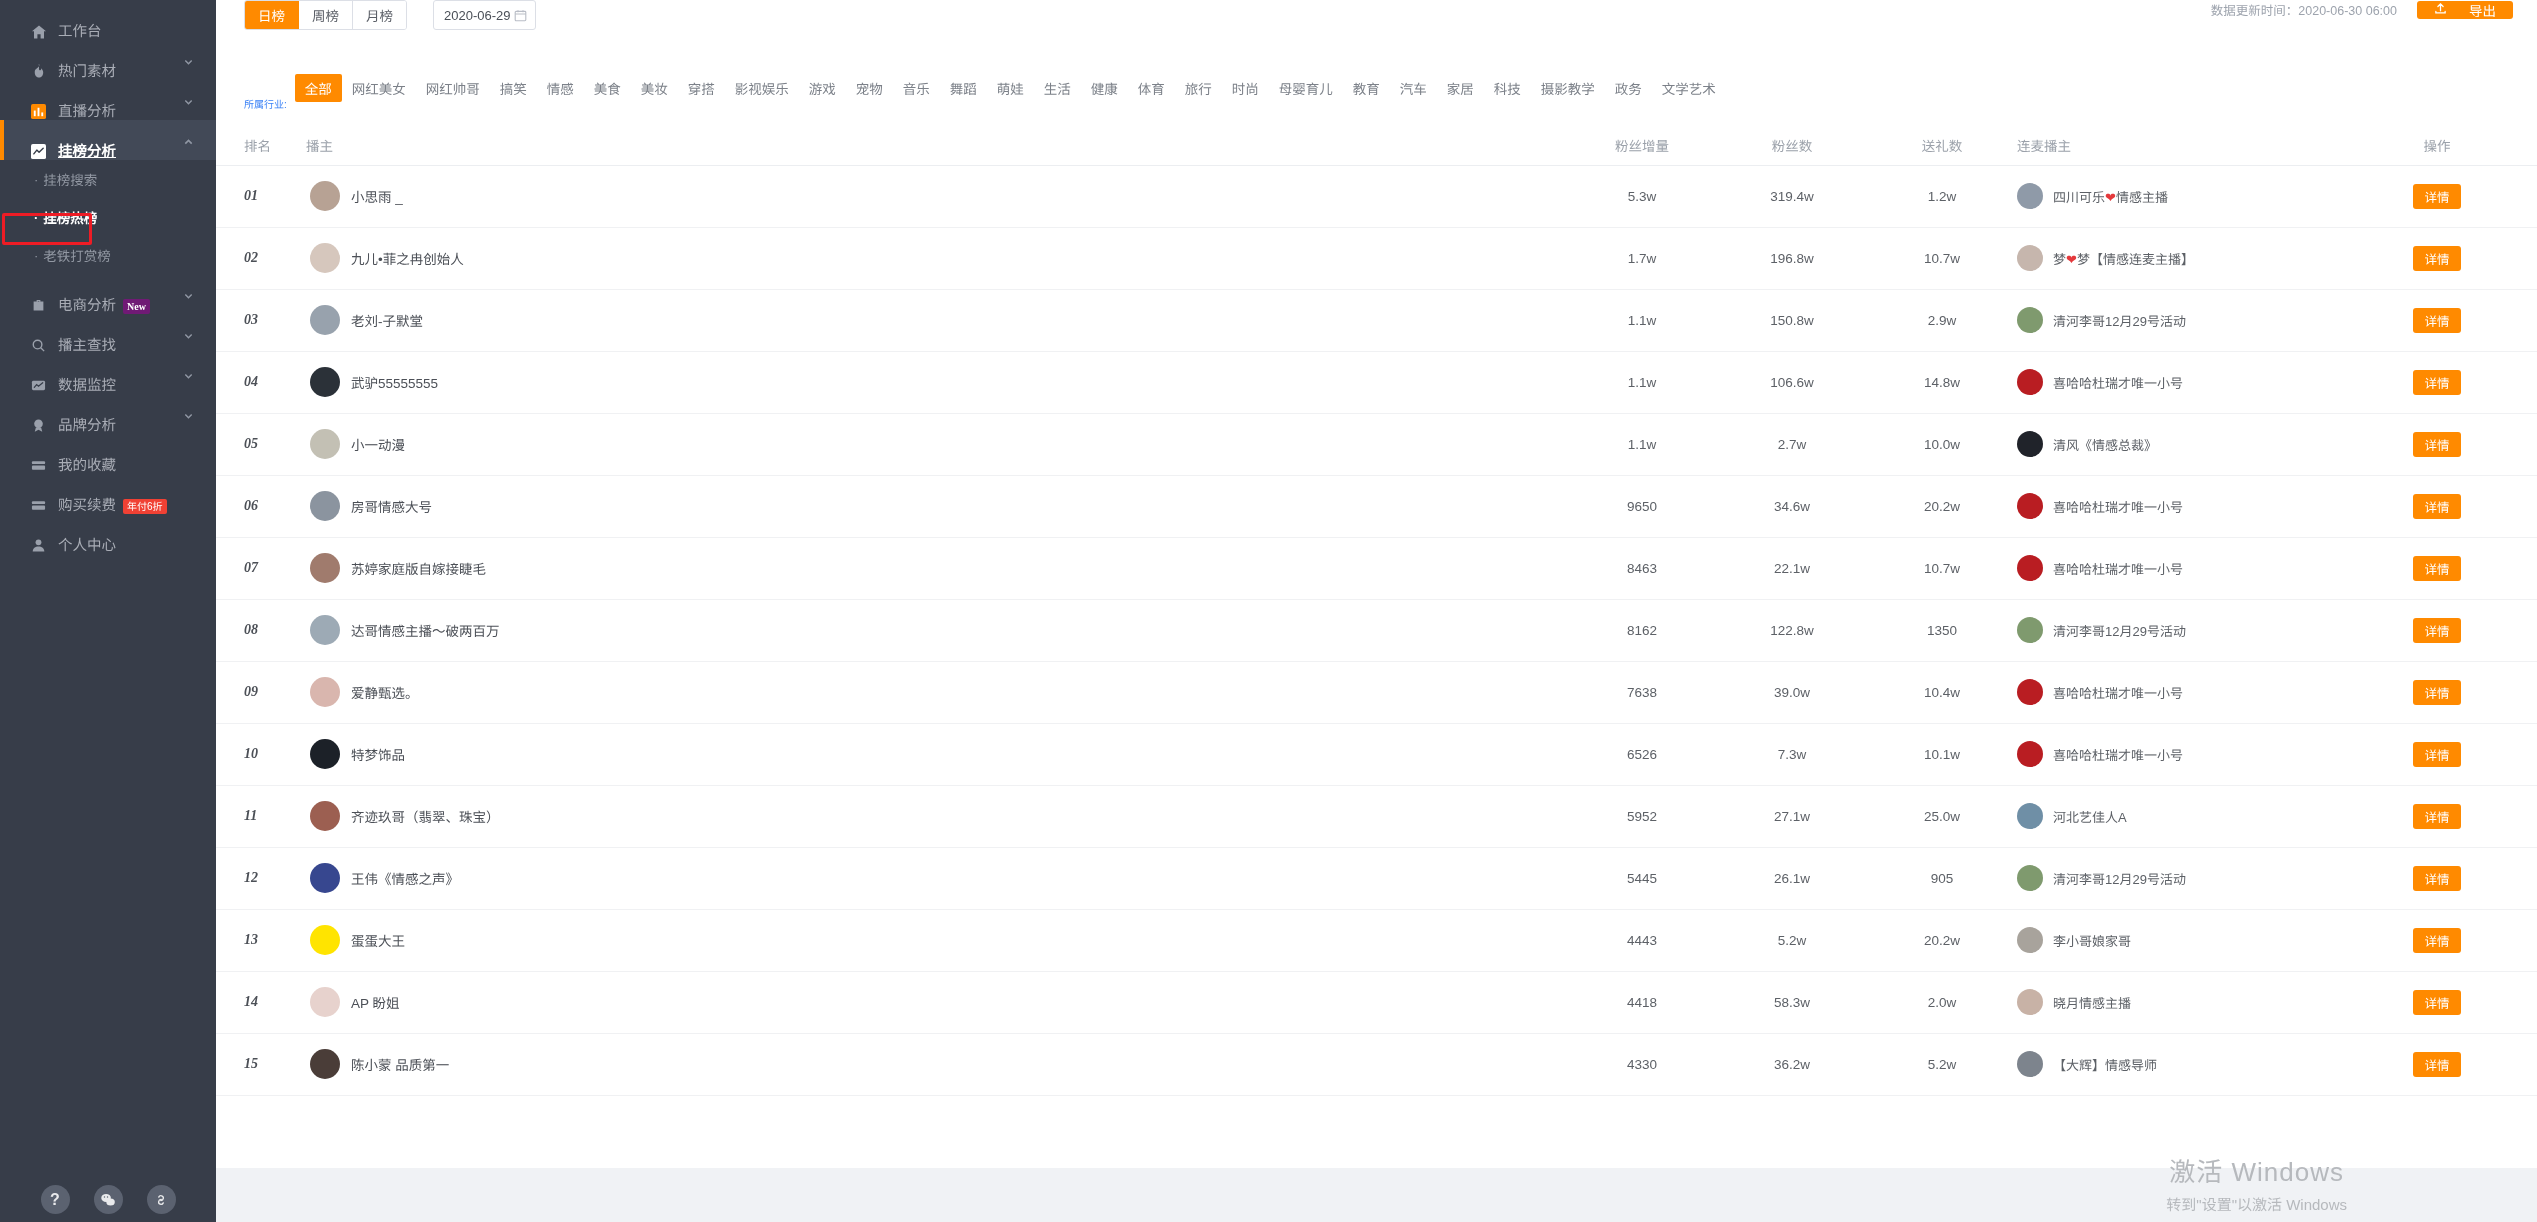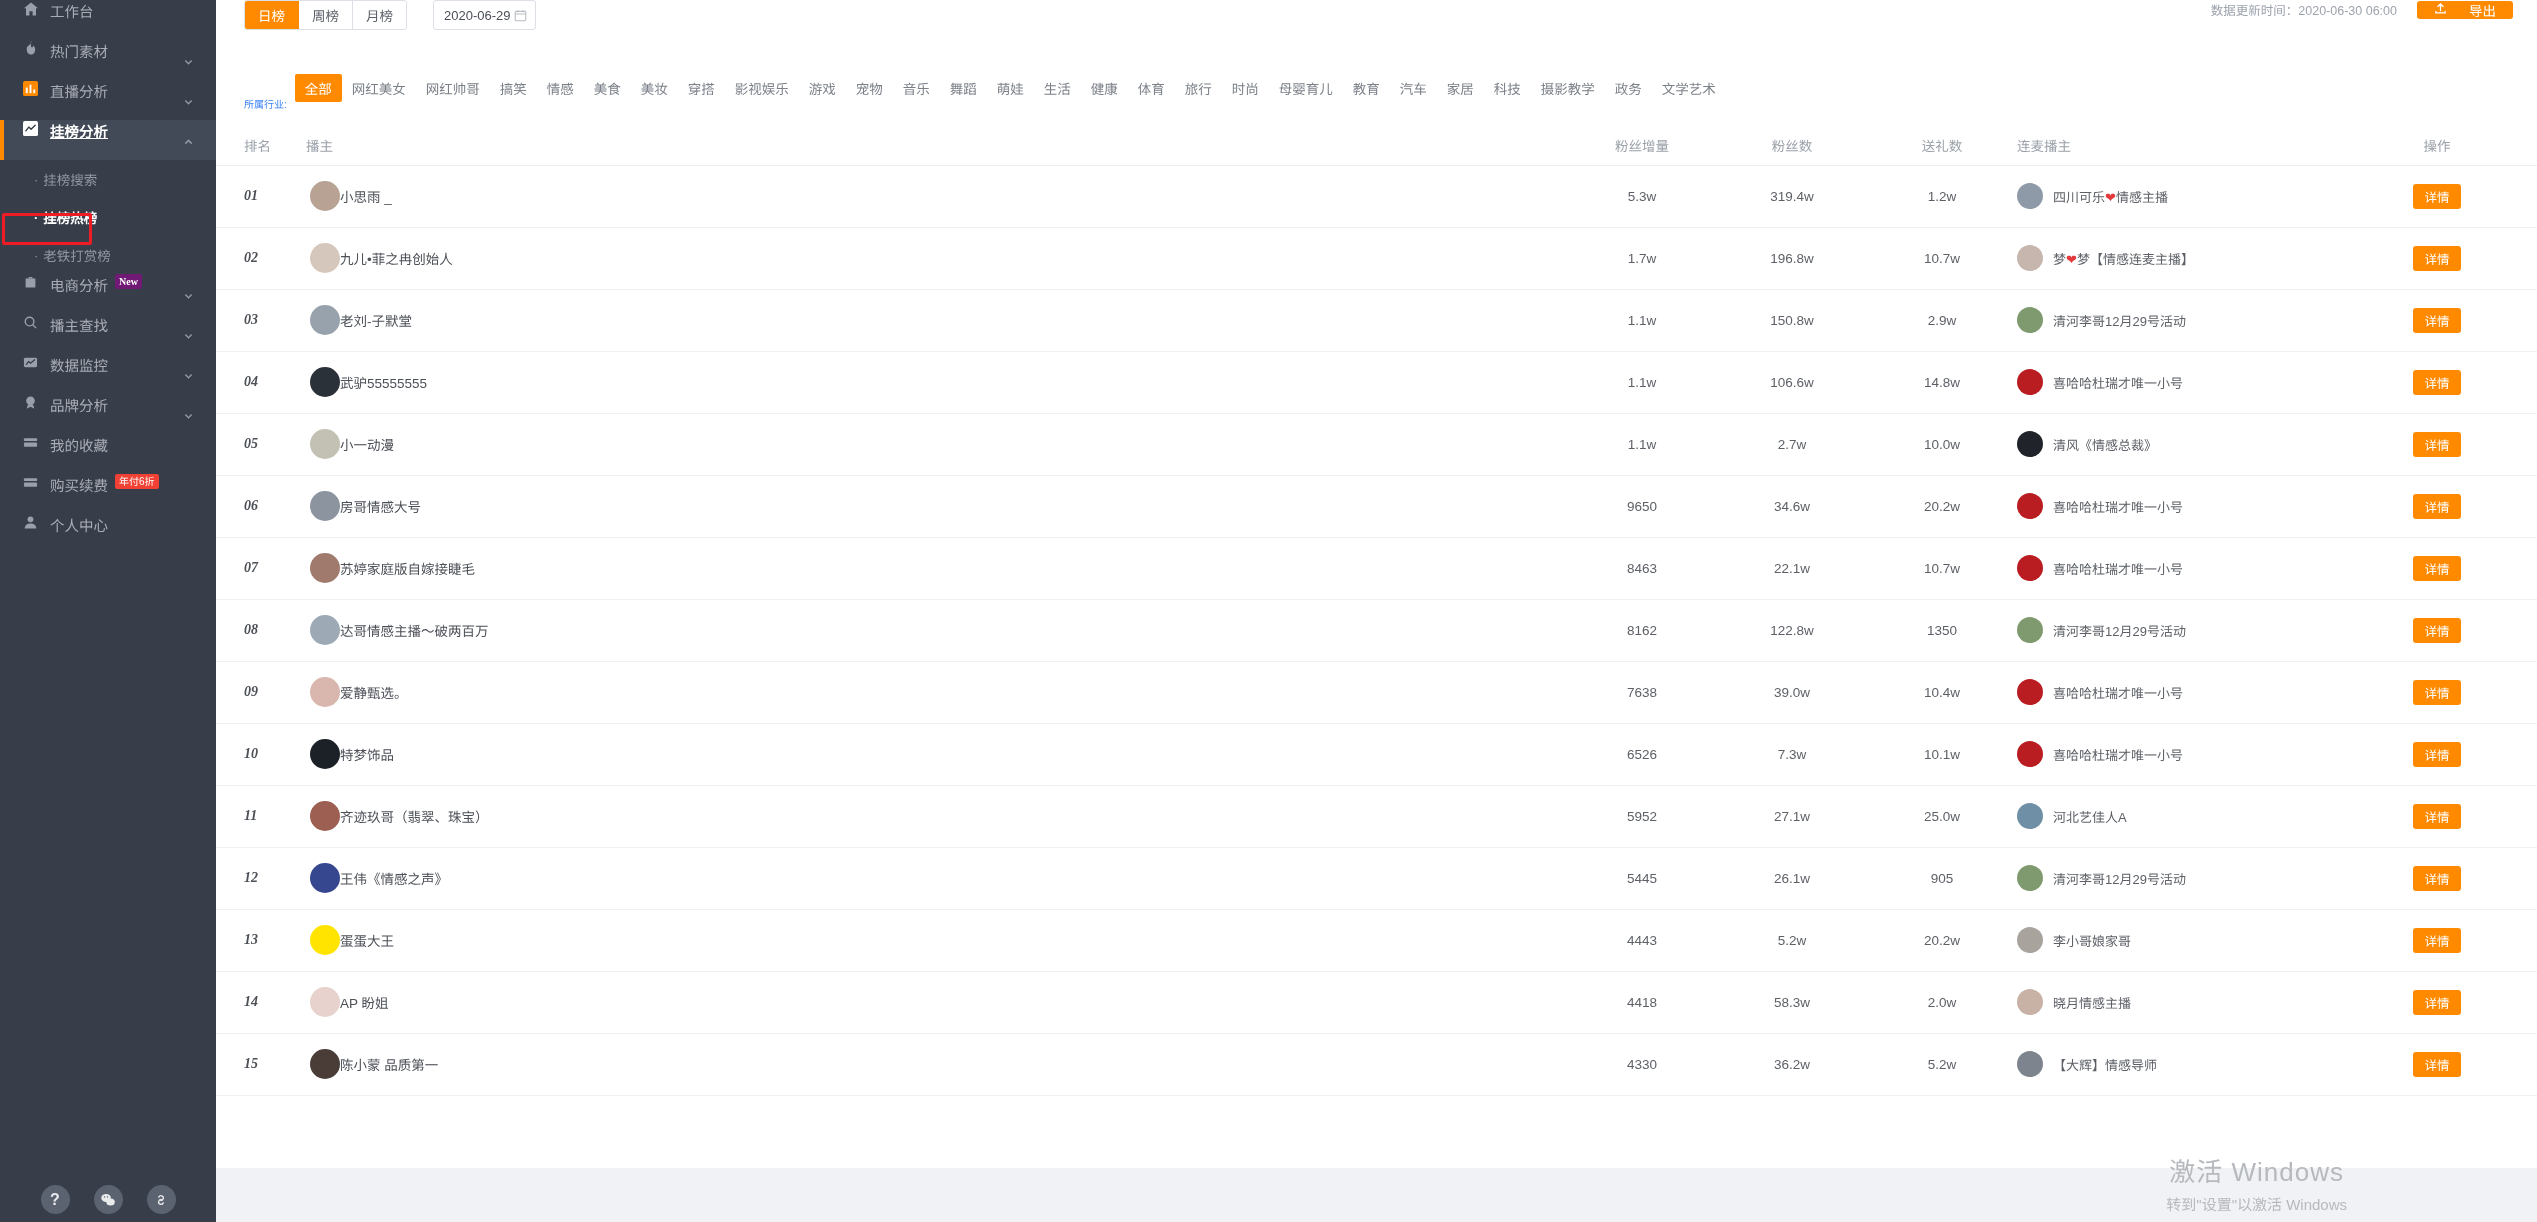--- a/index.html
+++ b/index.html
@@ -18,22 +18,22 @@
     width: 216px;
     min-width: 216px;
     height: 1222px;
     background: #373d49;
     position: relative;
     overflow: hidden;
   }
   .nav-item {
     height: 40px;
     display: flex;
-    align-items: flex-start;
-    padding-left: 22px;
+    align-items: flex-end;
+    padding-left: 30px;
     color: #a9adb6;
     font-size: 14.5px;
     position: relative;
     cursor: pointer;
     white-space: nowrap;
   }
   .nav-item .ico {
     width: 17px; height: 17px;
     margin-right: 11px;
     display: inline-flex;
@@ -263,21 +263,21 @@
   .c-op     { width: 200px; text-align: center !important; }
   .spacer   { width: auto; }
 
   .rank-no {
     font-style: italic;
     font-weight: bold;
     color: #4c5057;
     font-size: 14px;
     font-family: "Liberation Serif", serif;
   }
-  .host-cell { display: flex; align-items: center; gap: 0; padding-left: 4px; }
+  .host-cell { display: flex; align-items: center; gap: 11px; padding-left: 4px; }
   .avatar {
     width: 30px; height: 30px; border-radius: 50%;
     flex: 0 0 auto;
     background: #d8dce2;
     overflow: hidden;
     position: relative;
   }
   .avatar.sm { width: 26px; height: 26px; }
   .host-name { font-size: 13.5px; color: #4c5057; white-space: nowrap; }
   .mate-cell { display: flex; align-items: center; gap: 10px; }

